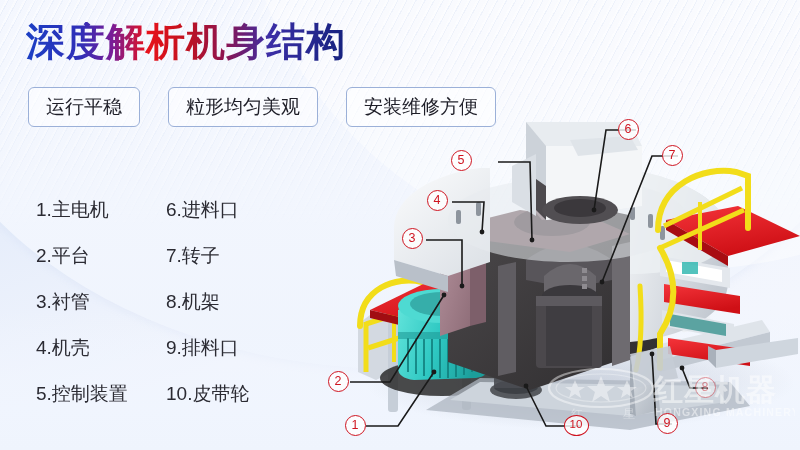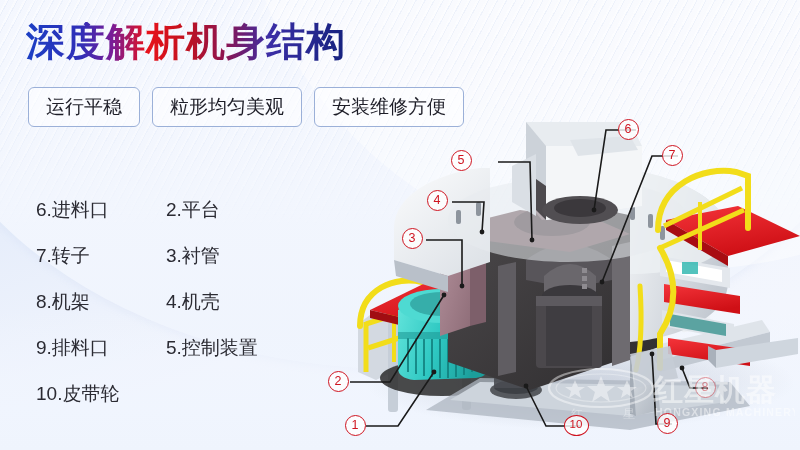--- a/index.html
+++ b/index.html
@@ -88,21 +88,21 @@
     color: transparent;
     -webkit-text-fill-color: transparent;
   }
 
   
   .tags {
     position: absolute;
     left: 28px;
     top: 87px;
     display: flex;
-    gap: 12px;
+    gap: 28px;
   }
   .tag {
     border: 1px solid #9bb0d8;
     border-radius: 6px;
     background: rgba(255,255,255,.55);
     color: #1e1e28;
     font-size: 19px;
     padding: 9px 17px 10px 17px;
     line-height: 1;
     white-space: nowrap;
@@ -182,20 +182,21 @@
 
   <div class="headline">深度解析机身结构</div>
 
   <div class="tags">
     <div class="tag">运行平稳</div>
     <div class="tag">粒形均匀美观</div>
     <div class="tag">安装维修方便</div>
   </div>
 
   <div class="parts">
+    <div class="part">1.主电机</div>
     <div class="part">6.进料口</div>
     <div class="part">2.平台</div>
     <div class="part">7.转子</div>
     <div class="part">3.衬管</div>
     <div class="part">8.机架</div>
     <div class="part">4.机壳</div>
     <div class="part">9.排料口</div>
     <div class="part">5.控制装置</div>
     <div class="part">10.皮带轮</div>
   </div>

